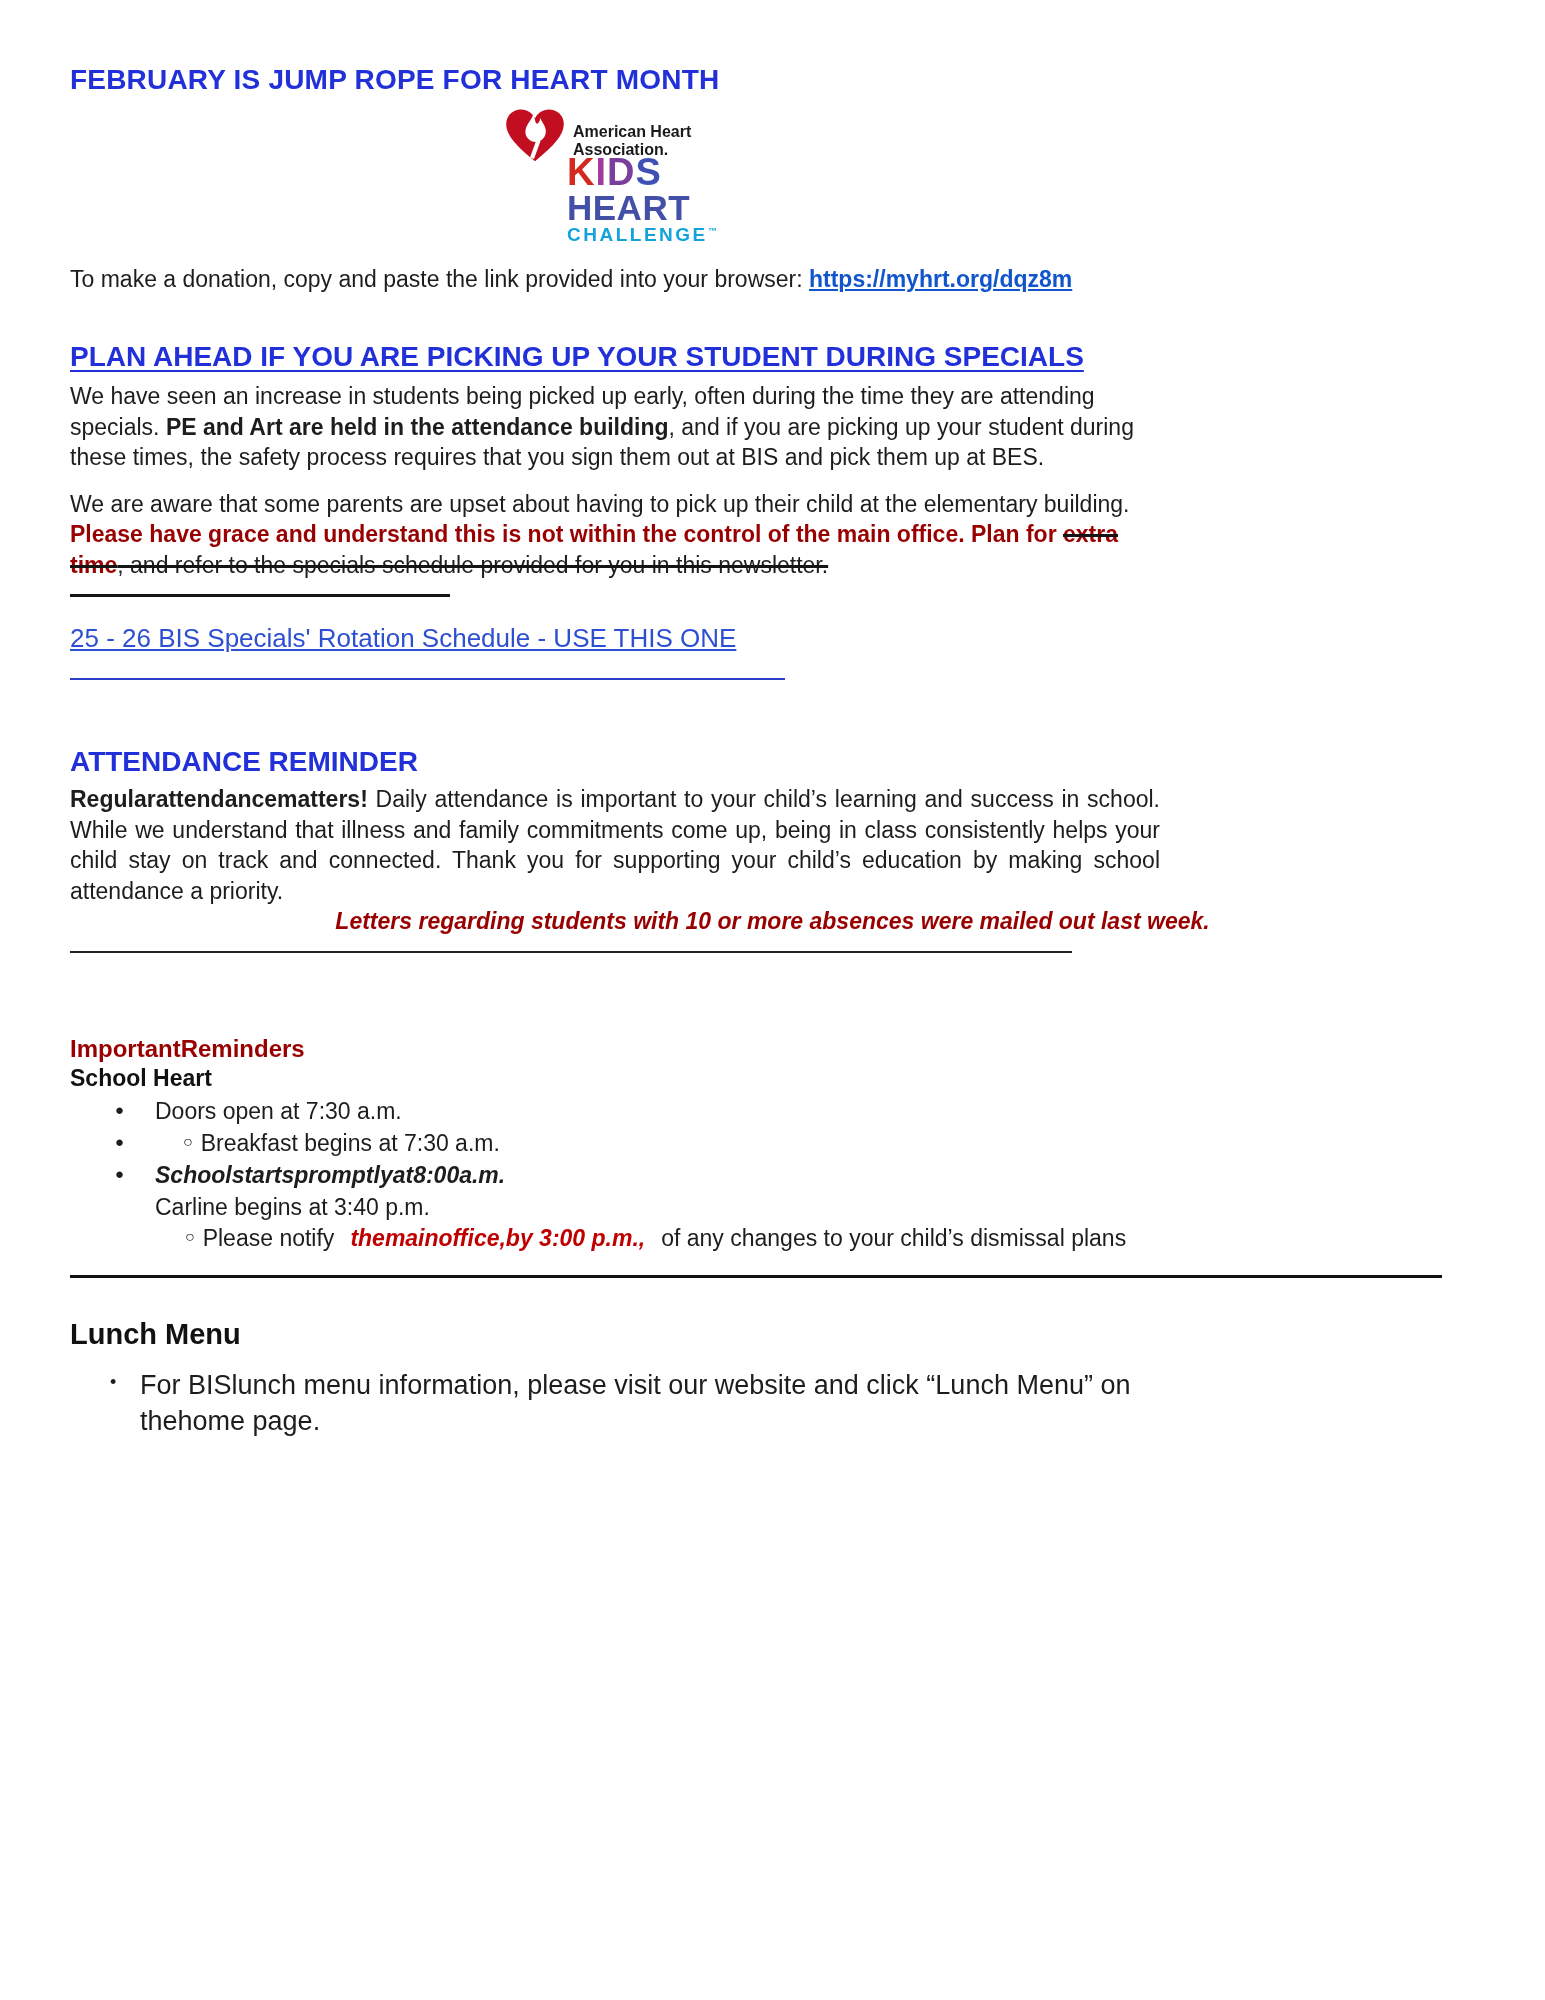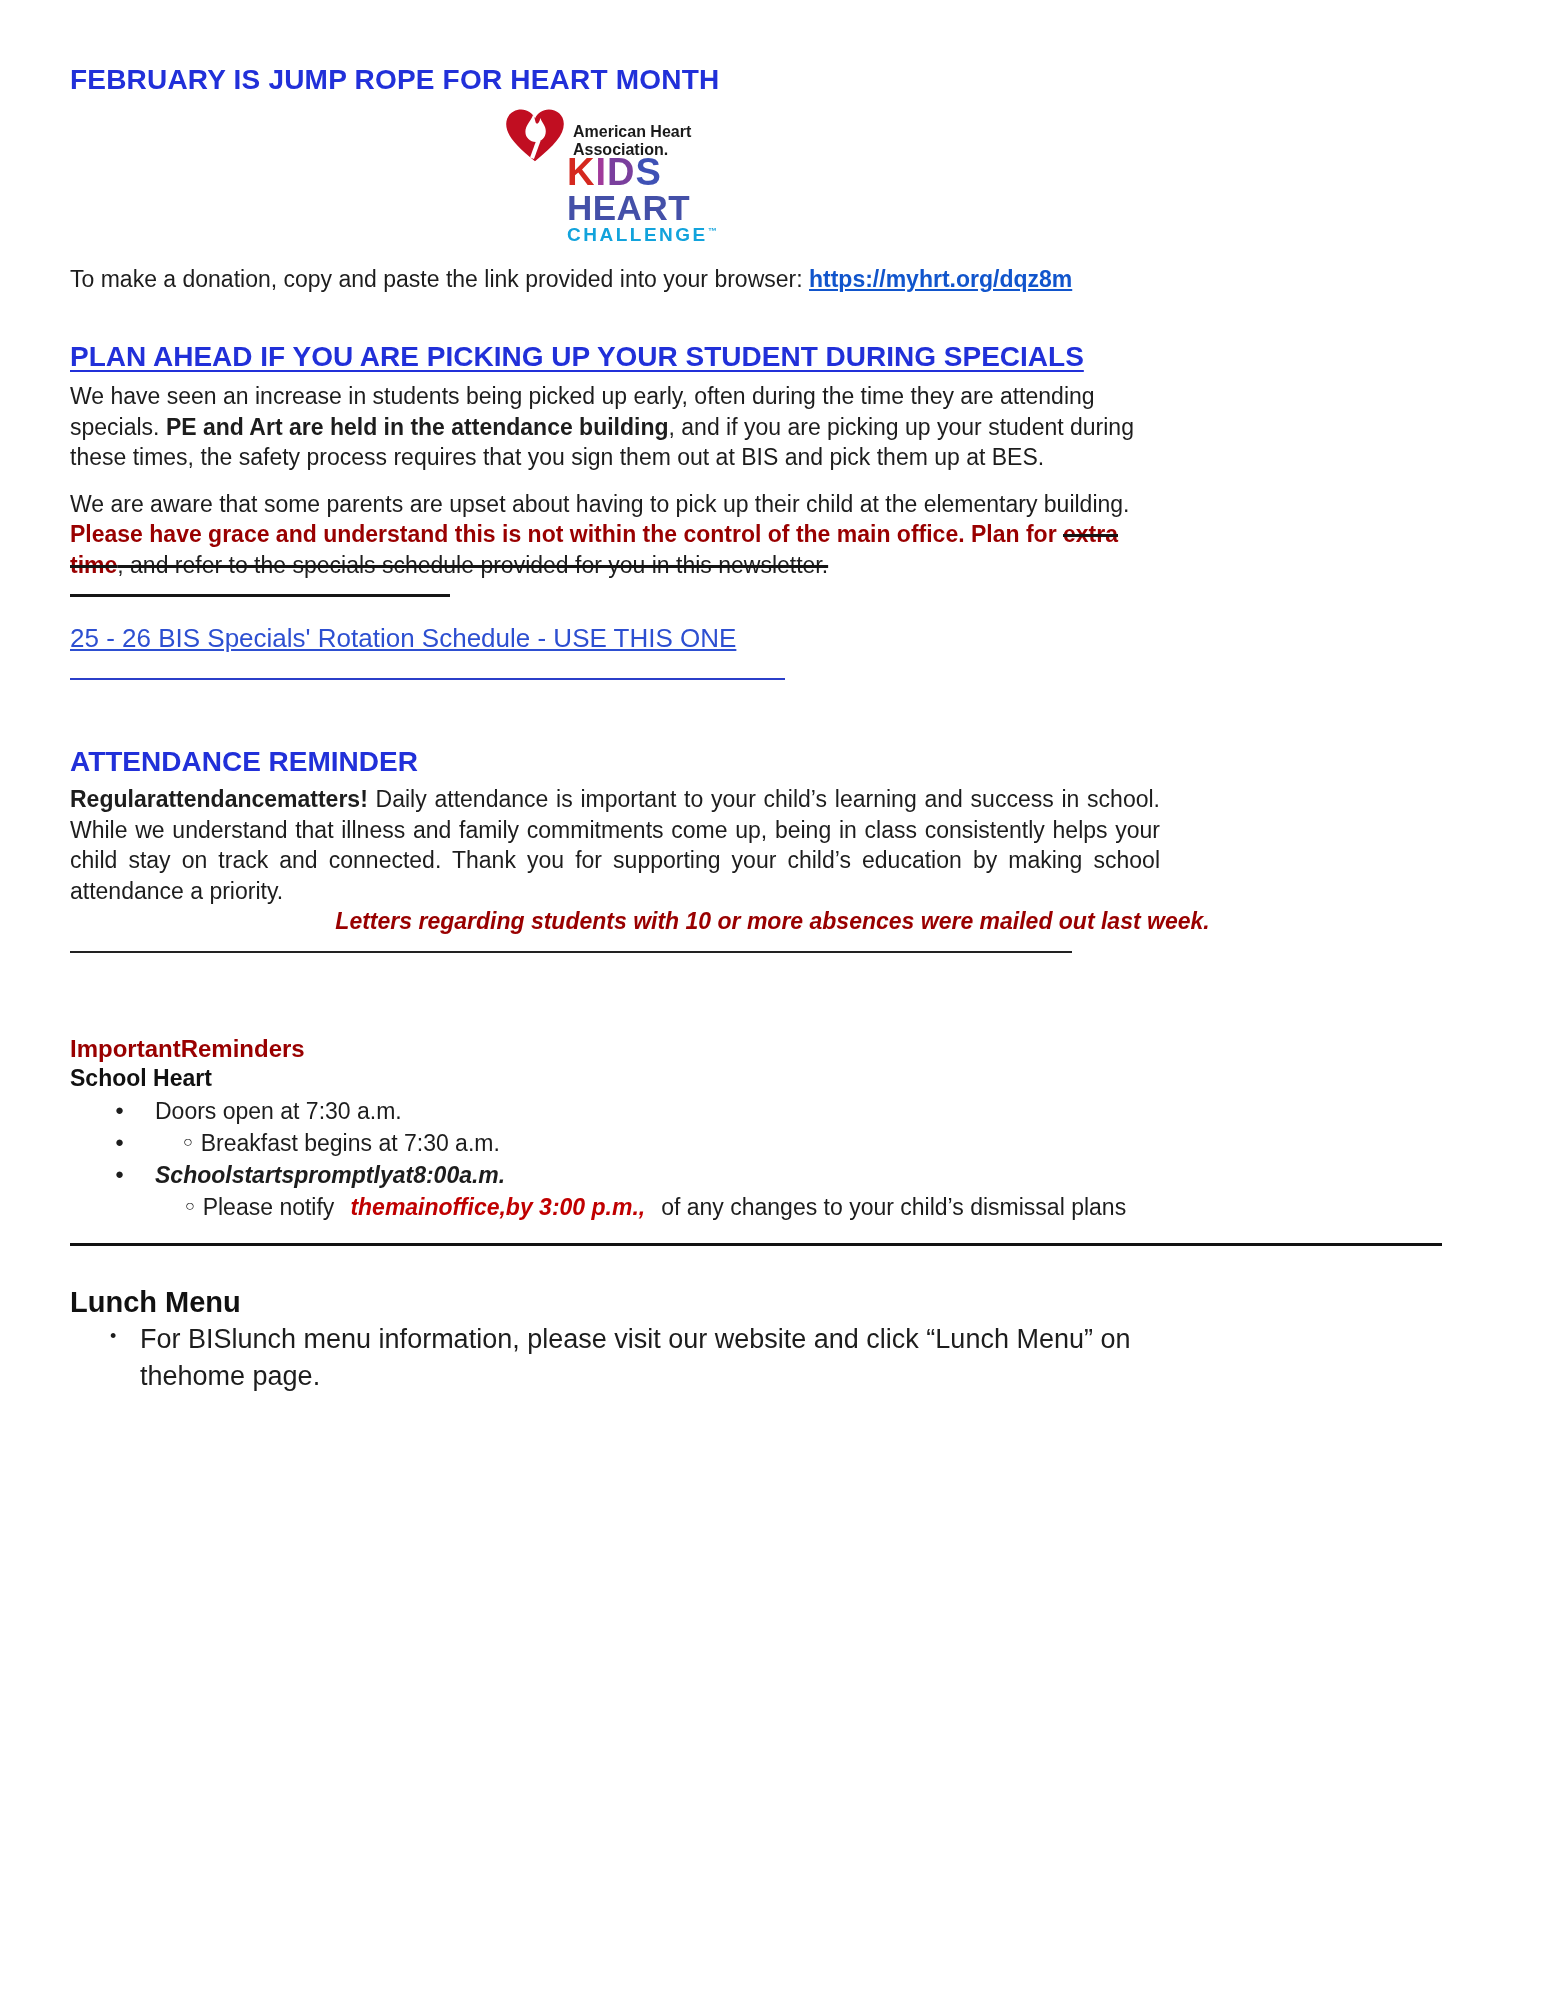--- a/index.html
+++ b/index.html
@@ -49,21 +49,21 @@
   .b-sub { display:inline-block; font-size:16px; padding-top:3px; margin-right:8px; flex:none; }
   .row2 .b-sub { margin-left:28px; }
   .row4 .b-text { margin-left:85px; }
   .row5 .b-sub { margin-left:115px; }
   .b-text { flex:0 1 auto; max-width:960px; }
   .bold-italic { font-weight:bold; font-style:italic; }
   .red-bi { color:#c00000; font-weight:bold; font-style:italic; margin:0 16px; }
 
   .big-hr { width:1372px; border-top:3px solid #111; margin-top:20px; }
 
-  .lunch-heading { font-size:29px; font-weight:bold; color:#111; margin-top:40px; margin-bottom:2px; }
+  .lunch-heading { font-size:29px; font-weight:bold; color:#111; margin-top:40px; margin-bottom:16px; }
   .lunch-row { display:flex; align-items:flex-start; font-size:27px; line-height:1.35; }
   .lunch-row .lb { flex:none; margin-left:40px; width:30px; font-size:18px; padding-top:3px; }
   .lunch-row .b-text { max-width:1010px; }
 </style>
 </head>
 <body>
 
 <div class="page">
 
   <h1 class="doc-title">FEBRUARY IS JUMP ROPE FOR HEART MONTH</h1>
@@ -115,20 +115,23 @@
     </div>
     <div class="b-row row2">
       <span class="b1">●</span>
       <span class="b-sub">○</span>
       <span class="b-text">Breakfast begins at 7:30 a.m.</span>
     </div>
     <div class="b-row">
       <span class="b1">●</span>
       <span class="b-text bold-italic">Schoolstartspromptlyat8:00a.m.</span>
     </div>
+    <div class="b-row row4">
+      <span class="b-text">Carline begins at 3:40 p.m.</span>
+    </div>
     <div class="b-row row5">
       <span class="b-sub">○</span>
       <span class="b-text"><span>Please notify</span><span class="red-bi">themainoffice,by 3:00 p.m.,</span><span>of any changes to your child’s dismissal plans</span></span>
     </div>
   </div>
 
   <div class="big-hr"></div>
 
   <h2 class="lunch-heading">Lunch Menu</h2>
   <div class="lunch-row">

